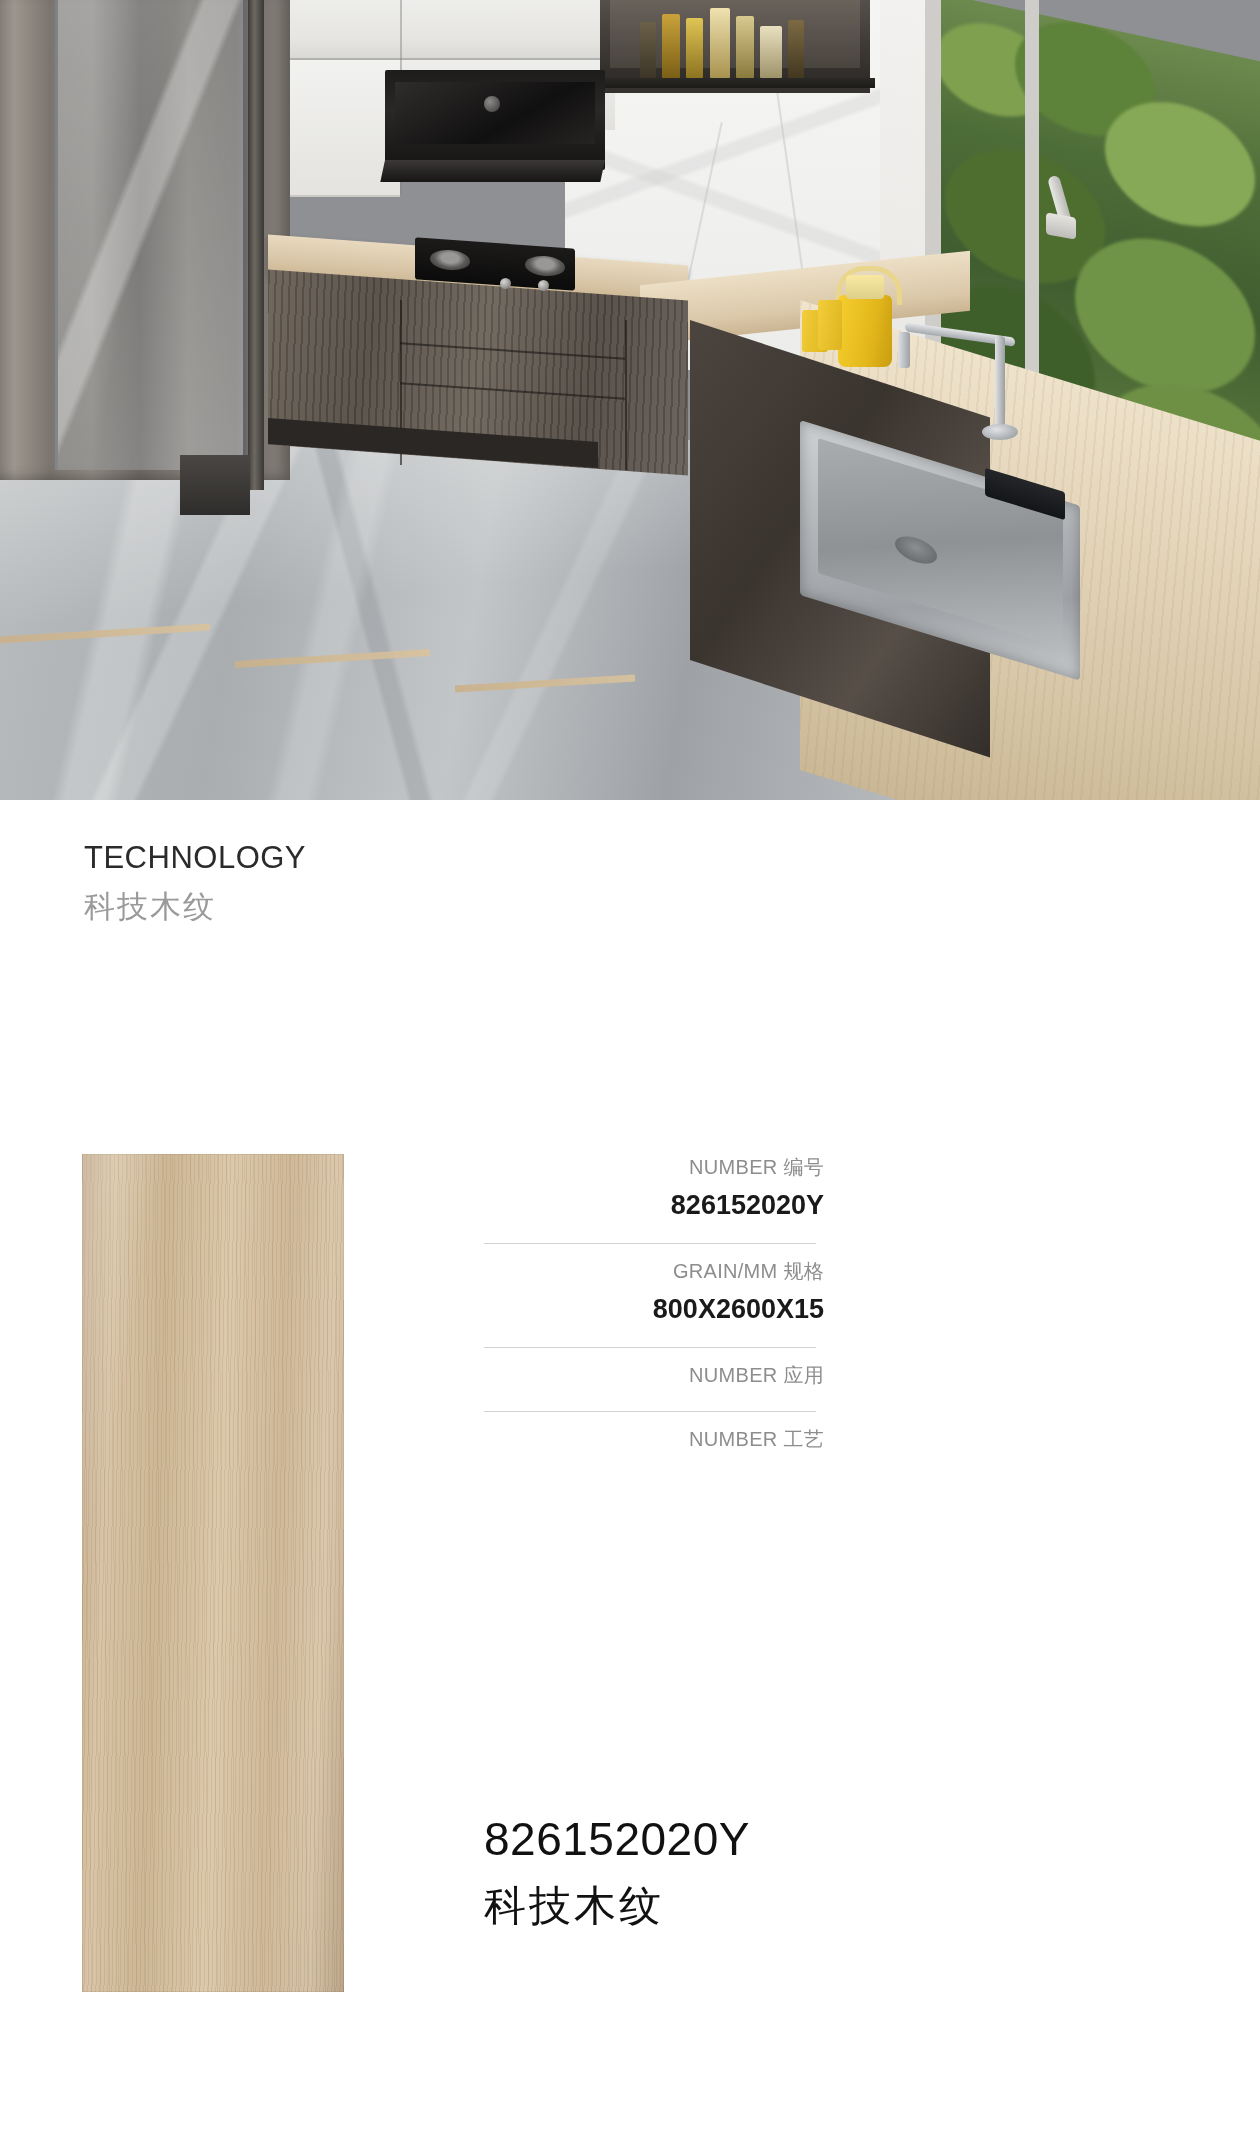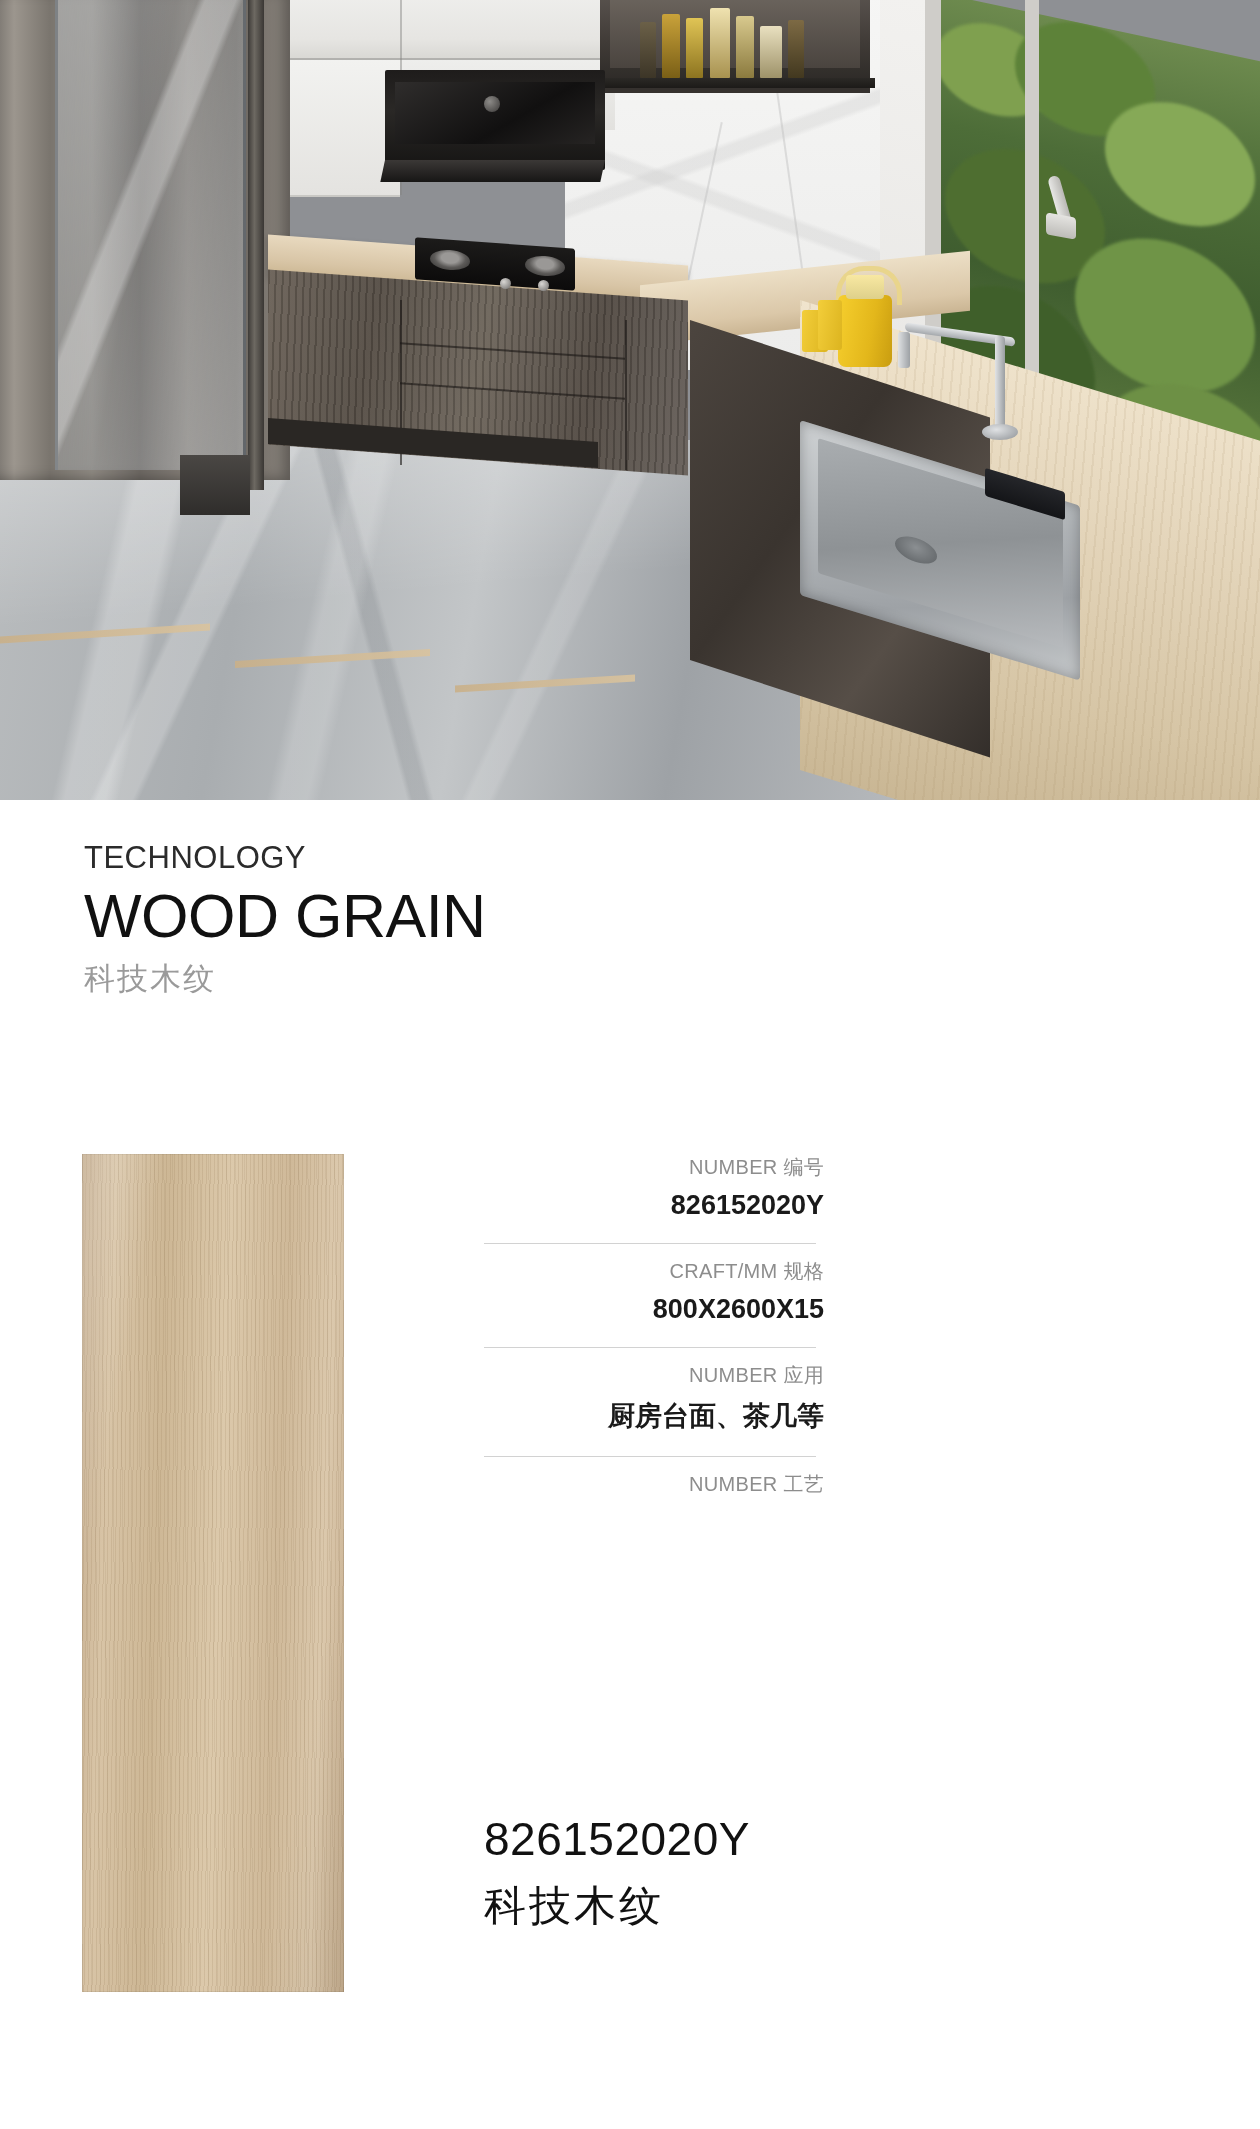--- a/index.html
+++ b/index.html
@@ -571,41 +571,39 @@
   <div class="kettle-top"></div>
   <div class="cup" style="left:802px;top:310px;width:26px;height:42px;"></div>
   <div class="cup" style="left:818px;top:300px;width:24px;height:50px;"></div>
 
 </div>
 
 <div class="content">
 
   <div class="titles">
     <div class="t-eyebrow">TECHNOLOGY</div>
-    <div class="t-main">WOOD GRAIN</div>
     <div class="t-sub">科技木纹</div>
   </div>
 
   <div class="swatch"></div>
   <div class="swatch-shade"></div>
 
   <div class="specs">
     <div class="spec-row">
       <div class="spec-label">NUMBER 编号</div>
       <div class="spec-value">826152020Y</div>
       <div class="spec-rule"></div>
     </div>
     <div class="spec-row">
-      <div class="spec-label">CRAFT/MM 规格</div>
+      <div class="spec-label">GRAIN/MM 规格</div>
       <div class="spec-value">800X2600X15</div>
       <div class="spec-rule"></div>
     </div>
     <div class="spec-row">
       <div class="spec-label">NUMBER 应用</div>
-      <div class="spec-value">厨房台面、茶几等</div>
       <div class="spec-rule"></div>
     </div>
     <div class="spec-row">
       <div class="spec-label">NUMBER 工艺</div>
     </div>
   </div>
 
   <div class="bigcode">
     <div class="bigcode-num">826152020Y</div>
     <div class="bigcode-cn">科技木纹</div>

